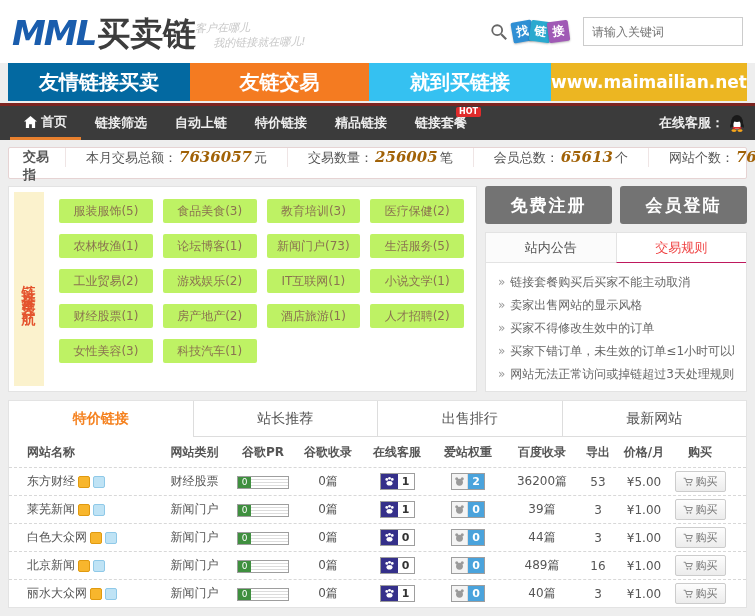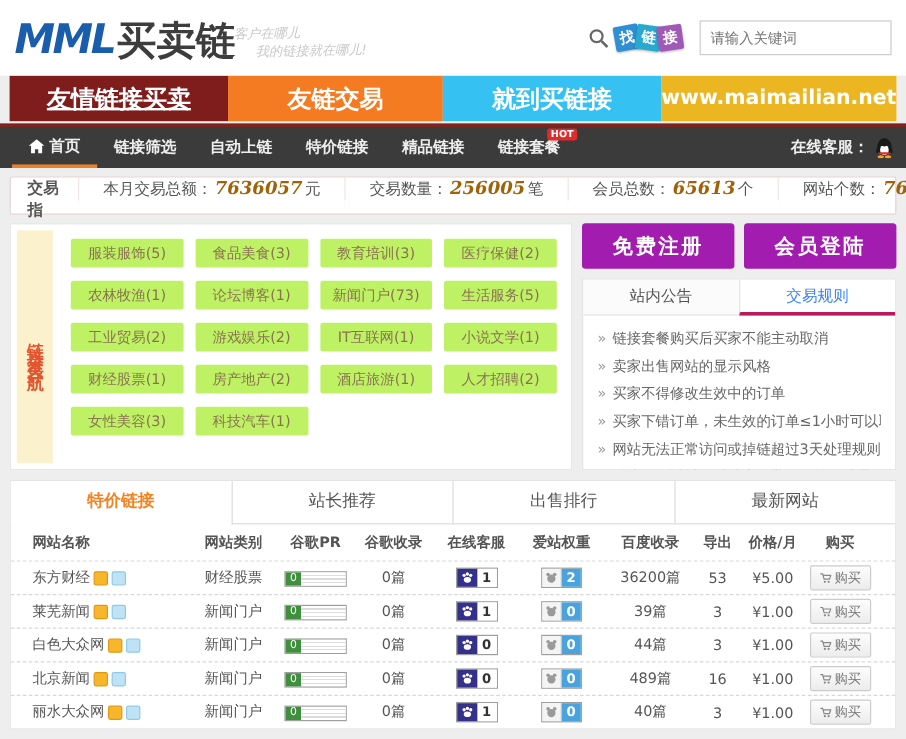--- a/index.html
+++ b/index.html
@@ -20,21 +20,21 @@
   .tagtiles { display:flex; margin-right:14px; }
   .tagtile { width:21px; height:21px; color:#fff; font-size:12px; font-weight:bold; display:flex; align-items:center; justify-content:center; border-radius:2px; box-shadow:0 1px 2px rgba(0,0,0,.25); }
   .tg0 { background:#2f8fd4; transform:rotate(-10deg); }
   .tg1 { background:#2aa9cf; transform:rotate(8deg); margin-left:-3px; }
   .tg2 { background:#a05ab5; transform:rotate(-8deg); margin-left:-3px; }
   .search-input { width:160px; height:29px; border:1px solid #ccc; padding:0 8px; font-size:12px; color:#666; outline:none; font-family:inherit; }
   .search-btn { width:62px; height:31px; border:0; background:#2b9fd9; color:#fff; font-size:14px; font-weight:bold; margin-left:8px; cursor:pointer; font-family:inherit; letter-spacing:4px; }
   
   .banner { margin:0 8px; height:38px; display:flex; }
   .banner-item { display:flex; align-items:center; justify-content:center; color:#fff; font-weight:bold; cursor:pointer; }
-  .b0 { flex:26; background:#7f1d1d; font-size:20px;text-decoration:underline; }
+  .b0 { flex:26; background:#0369a1; font-size:20px; }
   .b1 { flex:25.5; background:#f47b21; font-size:20px; }
   .b2 { flex:26; background:#35c1f1; font-size:20px; }
   .b3 { flex:22.5; background:#ecb622; font-size:17px; }
   
   .navbar { margin-top:2px; height:37px; background:#3b3b3b; border-top:3px solid #7d2420; display:flex; align-items:stretch; padding:0 10px; }
   .nav-item { padding:0 14px; display:flex; align-items:center; gap:4px; color:#eee; font-size:13px; font-weight:bold; position:relative; cursor:pointer; white-space:nowrap; }
   .nav-item.active { border-bottom:3px solid #e8802e; }
   .hot-badge { position:absolute; top:1px; right:0; background:#e02b2b; color:#fff; font-size:8px; line-height:10px; padding:0 3px; border-radius:2px; font-weight:bold; }
   .nav-right { margin-left:auto; display:flex; align-items:center; gap:5px; color:#eee; font-size:13px; font-weight:bold; }
   
@@ -45,26 +45,26 @@
   .stat-value { color:#a16207; font-style:italic; font-weight:bold; font-size:15px; font-family:"DejaVu Serif","Liberation Serif",serif; padding:0 2px; }
   
   .main { margin:7px 8px 0; display:flex; gap:8px; height:206px; }
   .cat-panel { flex:1; background:#fff; border:1px solid #e3e3e3; display:flex; }
   .cat-strip { width:30px; background:#fbf2cd; margin:5px; display:flex; align-items:center; justify-content:center; }
   .cat-strip span { writing-mode:vertical-lr; text-orientation:upright; color:#e4542e; font-weight:bold; font-size:14px; letter-spacing:5px; }
   .cat-grid { flex:1; padding:12px 10px; display:flex; flex-wrap:wrap; gap:11px 10px; align-content:flex-start; }
   .cat-btn { flex:0 0 calc(25% - 8px); height:24px; background:#bef264; color:#8a7350; display:flex; align-items:center; justify-content:center; font-size:12px; cursor:pointer; border-radius:2px; }
   .right-panel { width:262px; display:flex; flex-direction:column; }
   .account-btns { display:flex; gap:8px; }
-  .acct-btn { flex:1; height:38px; background:#a21caf; color:#fff; font-size:17px; font-weight:bold; border:0; border-radius:3px; cursor:pointer; font-family:inherit; letter-spacing:2px; }
+  .acct-btn { flex:1; height:38px; background:#737373; color:#fff; font-size:17px; font-weight:bold; border:0; border-radius:3px; cursor:pointer; font-family:inherit; letter-spacing:2px; }
   .notice { margin-top:8px; background:#fff; border:1px solid #e3e3e3; flex:1; overflow:hidden; }
   .notice-tabs { display:flex; height:30px; }
   .notice-tab { flex:1; text-align:center; line-height:29px; font-size:13px; background:#fbfbfb; color:#555; border-bottom:1px solid #e3e3e3; cursor:pointer; }
   .notice-tab + .notice-tab { border-left:1px solid #e3e3e3; }
-  .notice-tab.active { background:#fff; color:#3b82f6; border-bottom:3px solid #be185d; }
+  .notice-tab.active { background:#fff; color:#ef4444; border-bottom:1px solid #be185d; }
   .rules { padding:8px 12px 0; }
   .rule { line-height:23px; font-size:12px; color:#666; white-space:nowrap; overflow:hidden; cursor:pointer; }
   .rule .arr { color:#999; margin-right:5px; }
   
   .table-panel { margin:8px 8px 0; background:#fff; border:1px solid #e3e3e3; }
   .list-tabs { display:flex; height:36px; }
   .list-tab { flex:1; text-align:center; line-height:35px; font-size:14px; background:#fff; color:#555; border-bottom:1px solid #ddd; cursor:pointer; }
   .list-tab + .list-tab { border-left:1px solid #ddd; }
   .list-tab.active { color:#f58220; border-bottom:1px solid #fff; font-weight:bold; }
   .thead { display:flex; height:30px; align-items:center; font-weight:bold; color:#555; font-size:12px; padding:0 18px; }

